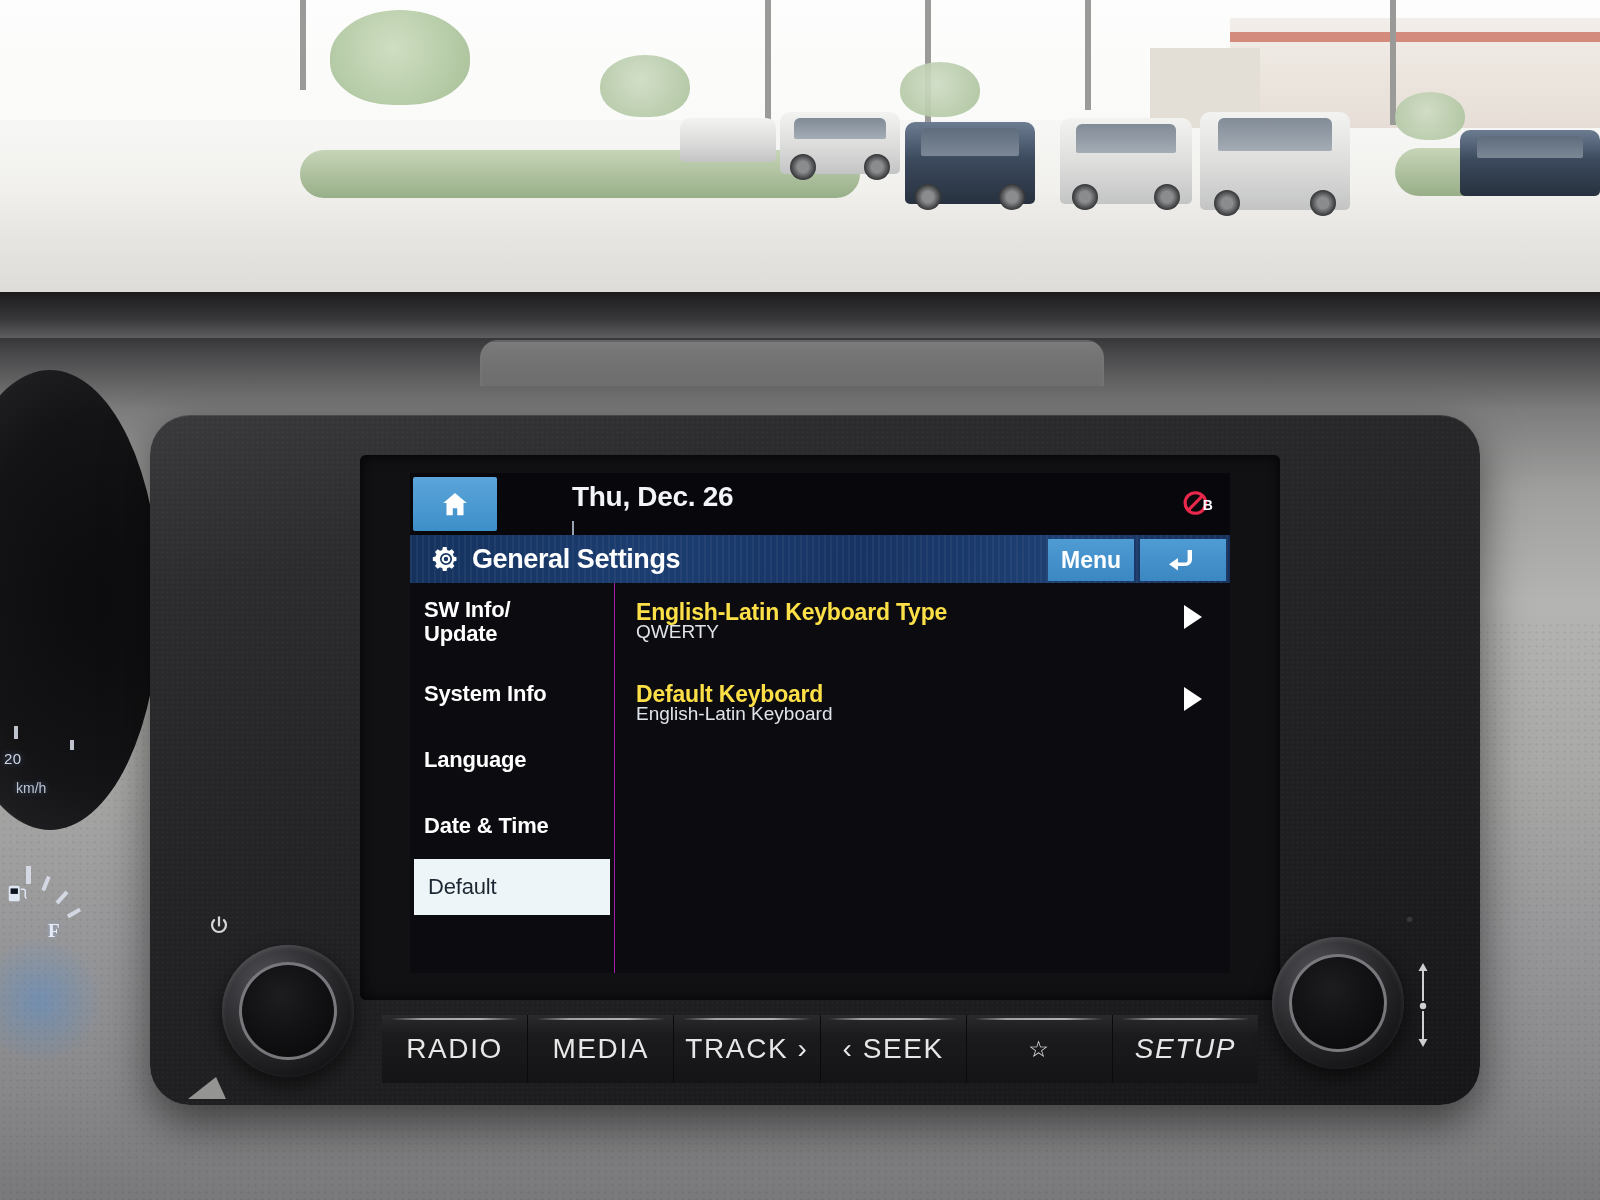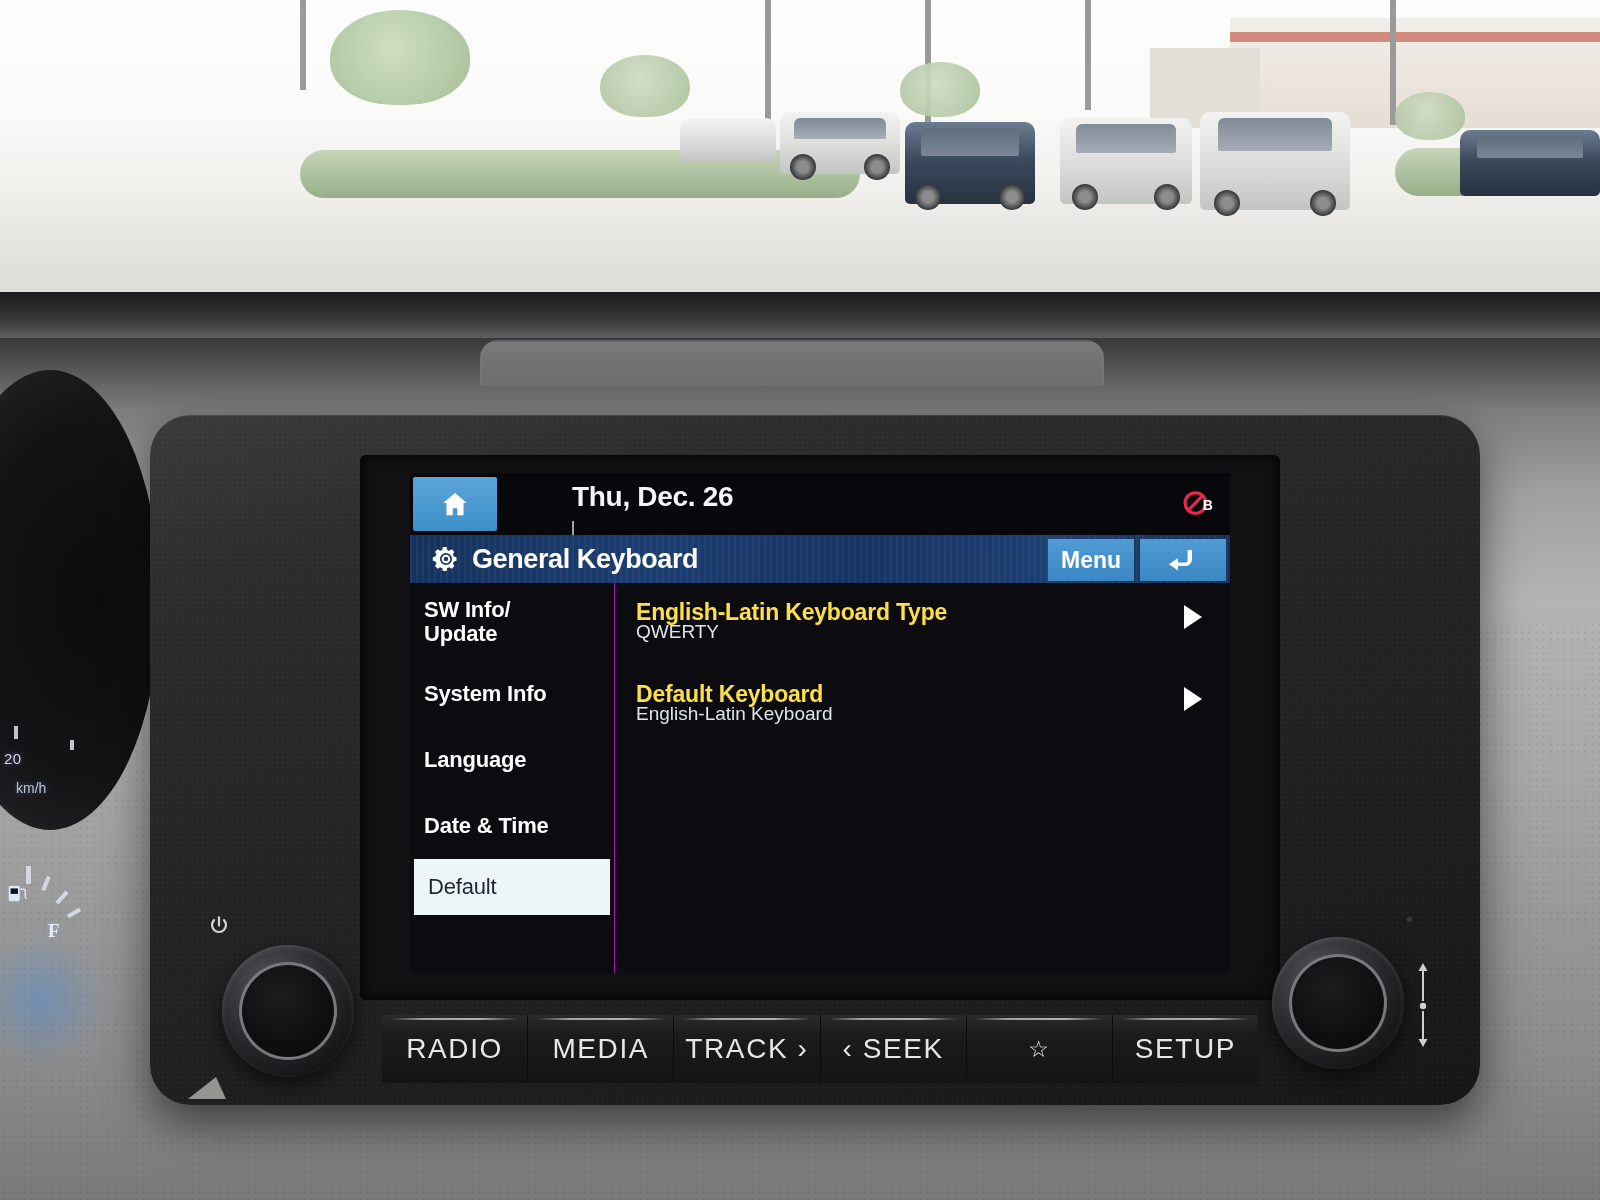--- a/index.html
+++ b/index.html
@@ -131,21 +131,21 @@
 
   
   .hwstrip{position:absolute;left:232px;top:600px;width:876px;height:68px;
     background:linear-gradient(180deg,#232325 0%,#19191b 42%,#121214 100%);
     display:flex;border-radius:3px;}
   .hwbtn{flex:1;position:relative;display:flex;align-items:center;justify-content:center;
     color:#e7e7e7;font-size:28px;letter-spacing:1.6px;
     font-family:"Liberation Sans",sans-serif;
     border-right:1px solid #0a0a0c;
     background:linear-gradient(180deg,#2a2a2c 0%,#1b1b1d 30%,#141416 100%);}
-  .hwbtn:last-child{border-right:none;}
+  .hwbtn:last-child{border-right:none;font-style:italic;}
   .hwbtn::before{content:"";position:absolute;left:6%;top:3px;width:88%;height:2px;
     background:linear-gradient(90deg,rgba(255,255,255,0),rgba(225,225,225,.65) 25%,
       rgba(235,235,235,.7) 70%,rgba(255,255,255,0));border-radius:2px;}
   .hw-star{font-size:23px;}
 
   
   .knob{position:absolute;border-radius:50%;
     background:radial-gradient(circle at 36% 30%,#56565a 0%,#3a3a3e 28%,#242427 55%,#131315 80%,#0b0b0d 100%);
     box-shadow:0 8px 20px rgba(0,0,0,.6), inset 0 2px 5px rgba(255,255,255,.14);}
   .knob-inner{position:absolute;inset:17px;border-radius:50%;
@@ -264,21 +264,21 @@
             <line x1="6.5" y1="22.6" x2="21.5" y2="7.4" stroke="#e8284b" stroke-width="3.4"></line>
             <text x="22" y="22" font-family="Liberation Sans, sans-serif" font-size="15" font-weight="bold" fill="#ffffff">B</text>
           </svg>
         </div>
 
         <div class="titlebar">
           <svg class="gear-ic" viewBox="0 0 24 24" style="z-index:2;">
             <path fill="#ffffff" d="M12 8.3a3.7 3.7 0 1 0 0 7.4 3.7 3.7 0 0 0 0-7.4zm0 5.6a1.9 1.9 0 1 1 0-3.8 1.9 1.9 0 0 1 0 3.8z"></path>
             <path fill="#ffffff" d="M21 13.6v-3.2l-2.4-.5a6.9 6.9 0 0 0-.8-1.9l1.35-2.05-2.26-2.26L14.84 5A7 7 0 0 0 13 4.2L12.5 1.8h-3.2L8.8 4.2A7 7 0 0 0 6.9 5L4.85 3.69 2.59 5.95 3.9 8a7 7 0 0 0-.8 1.9L.7 10.4v3.2l2.4.5q.3 1 .8 1.9l-1.31 2.05 2.26 2.26L6.9 19a7 7 0 0 0 1.9.8l.5 2.4h3.2l.5-2.4a7 7 0 0 0 1.9-.8l2.05 1.31 2.26-2.26L17.9 16q.5-.9.8-1.9zM12 17.2a5.2 5.2 0 1 1 0-10.4 5.2 5.2 0 0 1 0 10.4z"></path>
           </svg>
-          <div class="title-txt">General Keyboard</div>
+          <div class="title-txt">General Settings</div>
           <div class="menu-btn">Menu</div>
           <div class="back-btn">
             <svg viewBox="0 0 34 30">
               <path d="M26 5v9.5a6.5 6.5 0 0 1-6.5 6.5H12v4.6L3 19.2 12 13v4.6h7a2.6 2.6 0 0 0 2.6-2.6V5z"></path>
             </svg>
           </div>
         </div>
 
         <div class="lcd-body">
 

